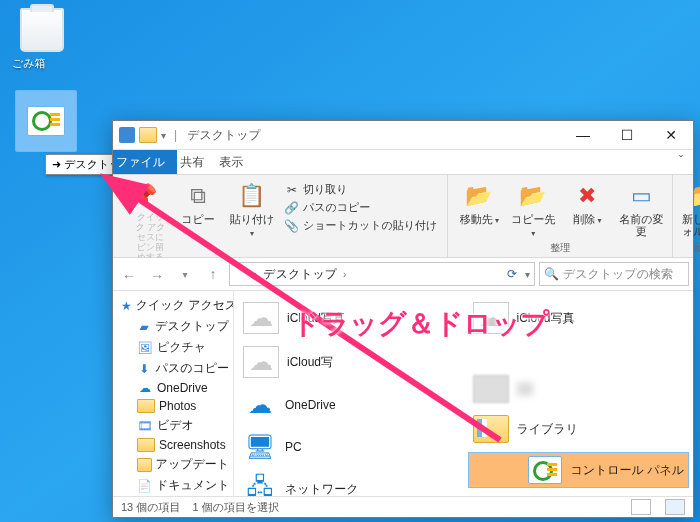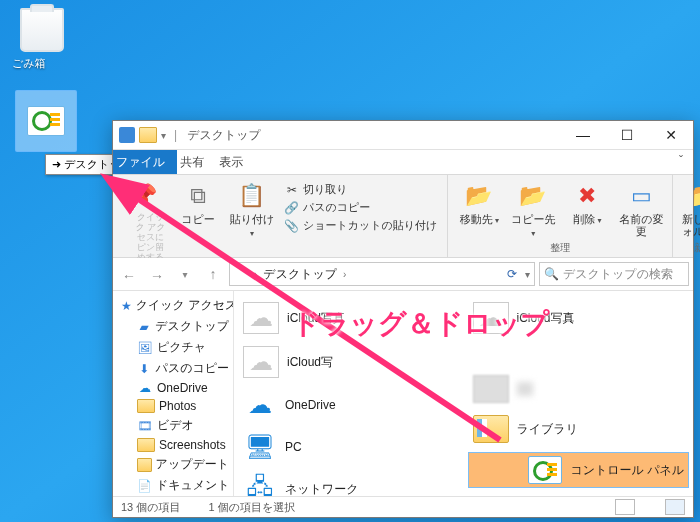--- a/index.html
+++ b/index.html
@@ -339,21 +339,21 @@
   }
 
   .status-bar {
     height:20px;
     border-top:1px solid #e1e1e1;
     display:flex;
     align-items:center;
     padding:0 8px;
     font-size:11px;
     color:#555;
-    gap:28px;
+    gap:12px;
   }
   .status-bar .spacer{flex:1;}
   .status-bar .viewbtn{width:18px;height:14px;border:1px solid #bbb;margin-left:2px;cursor:pointer;}
 
   
   .arrow-svg {
     position:absolute;
     top:0; left:0;
     width:700px; height:522px;
     pointer-events:none;

